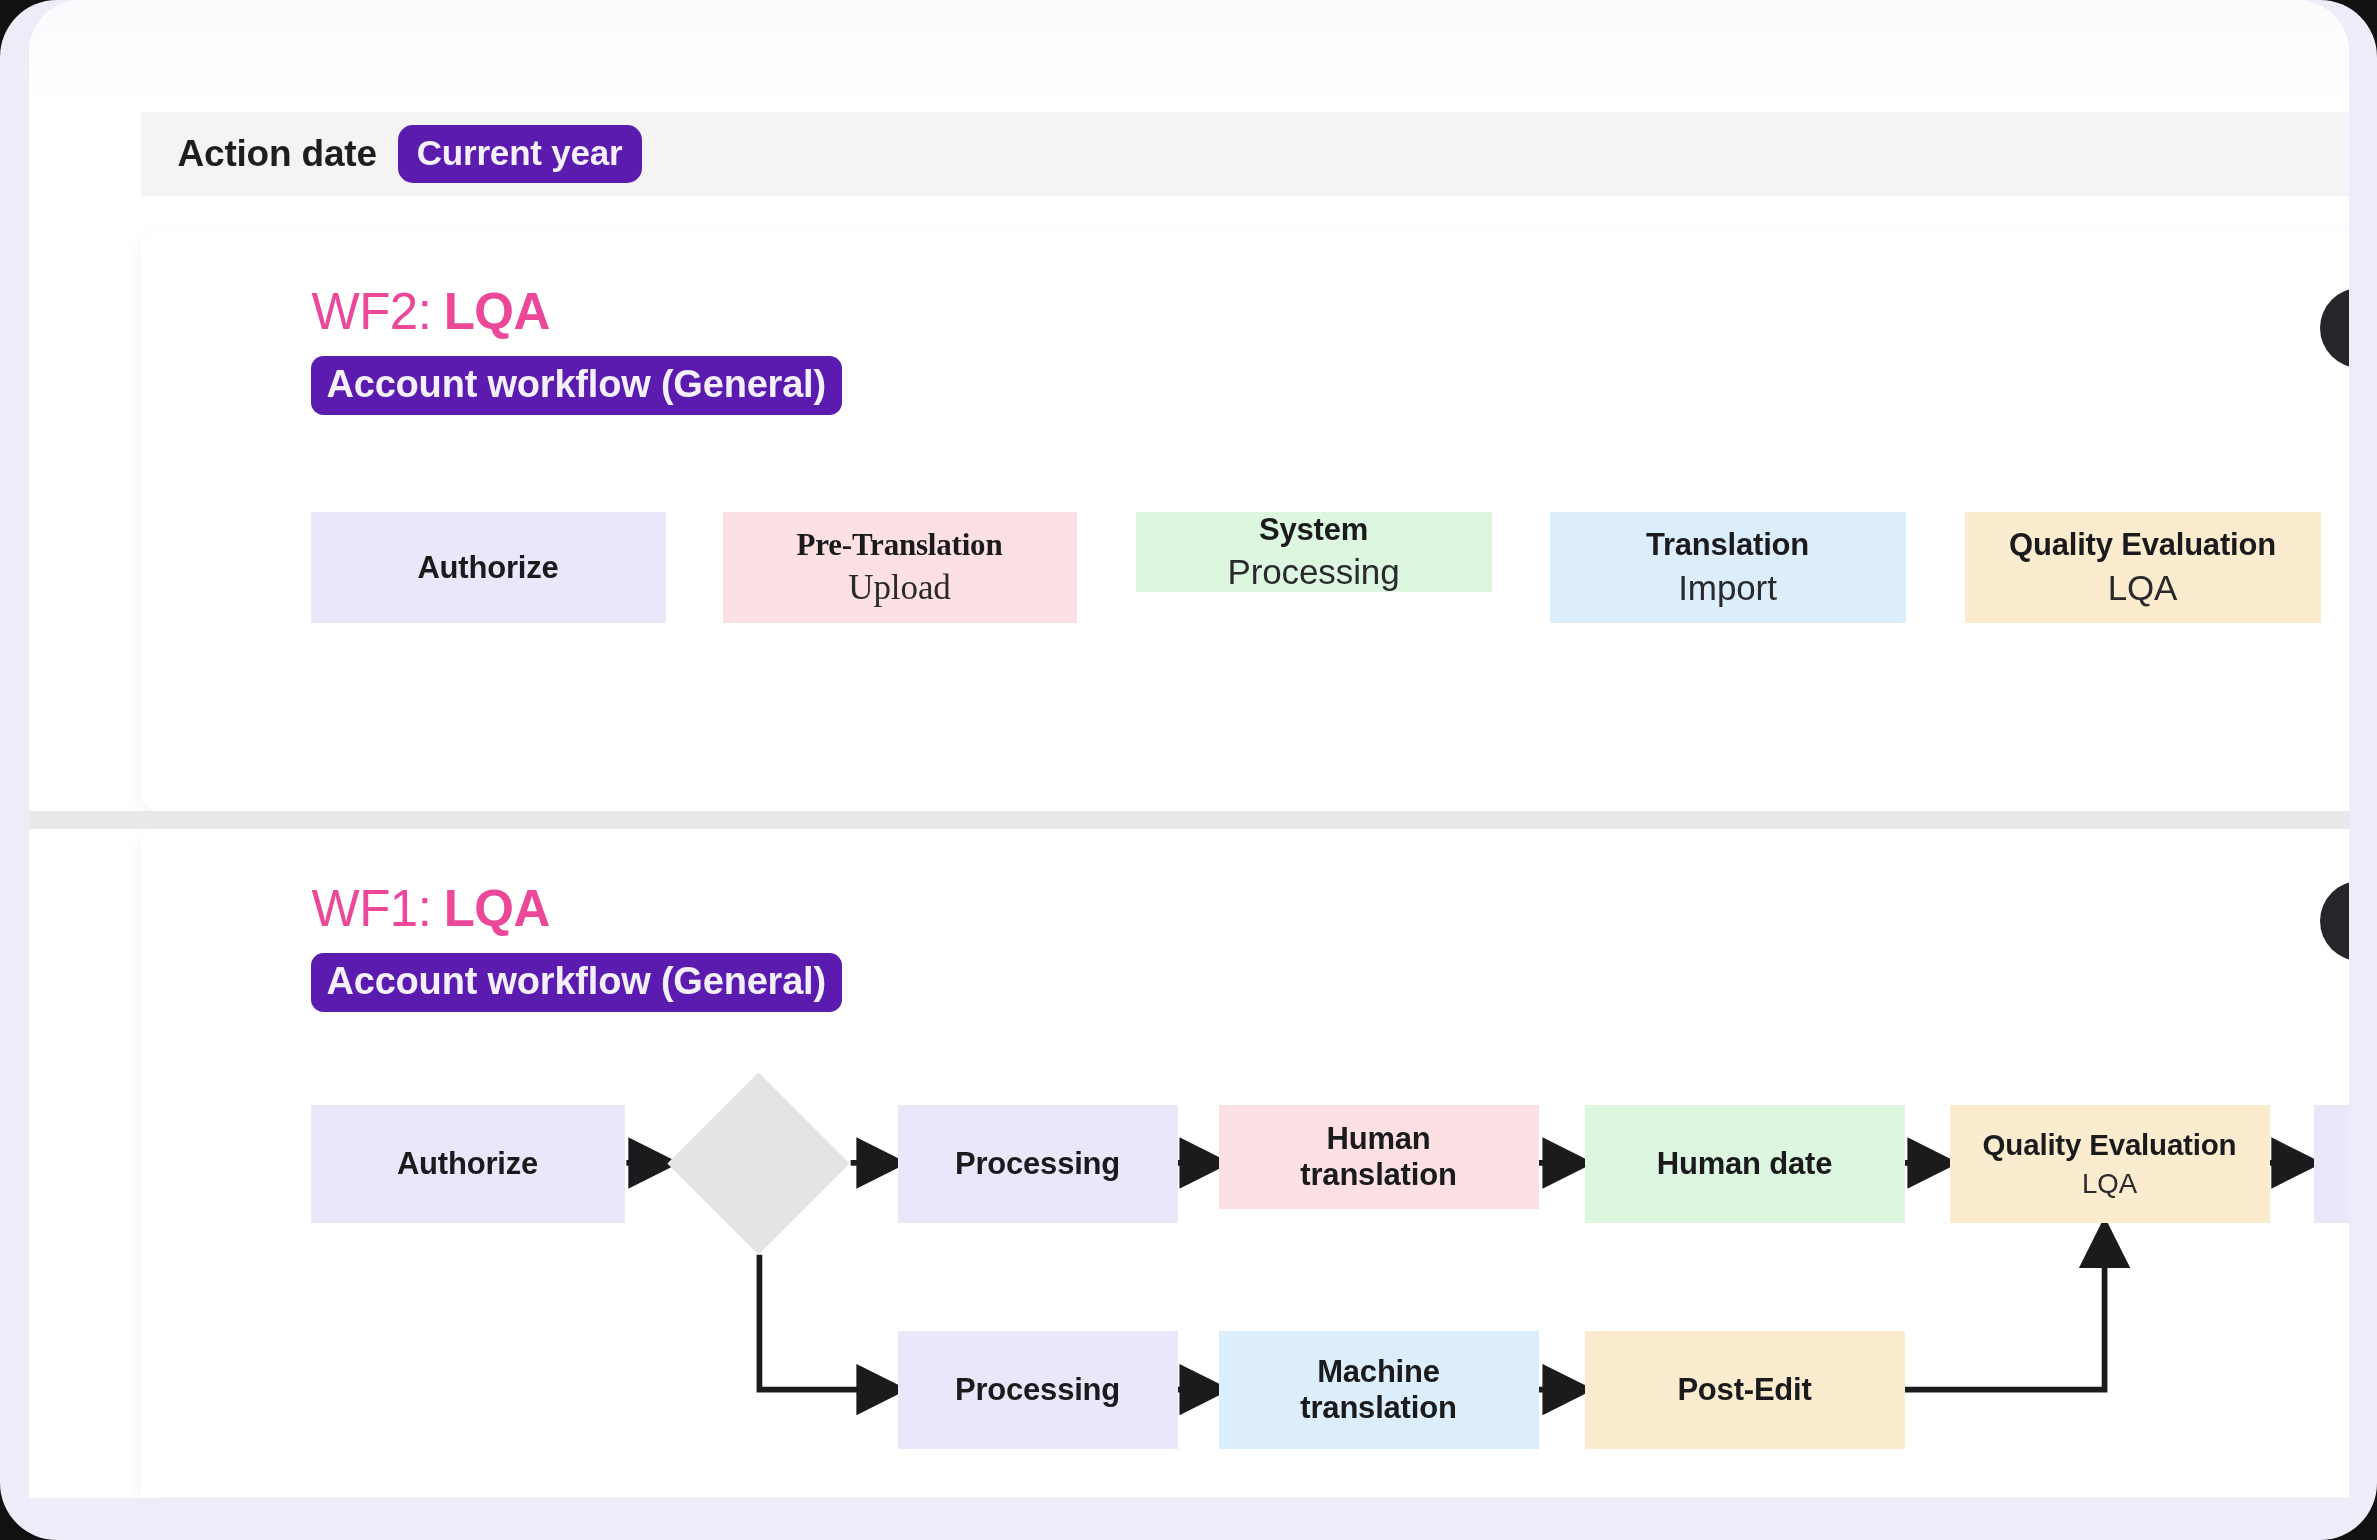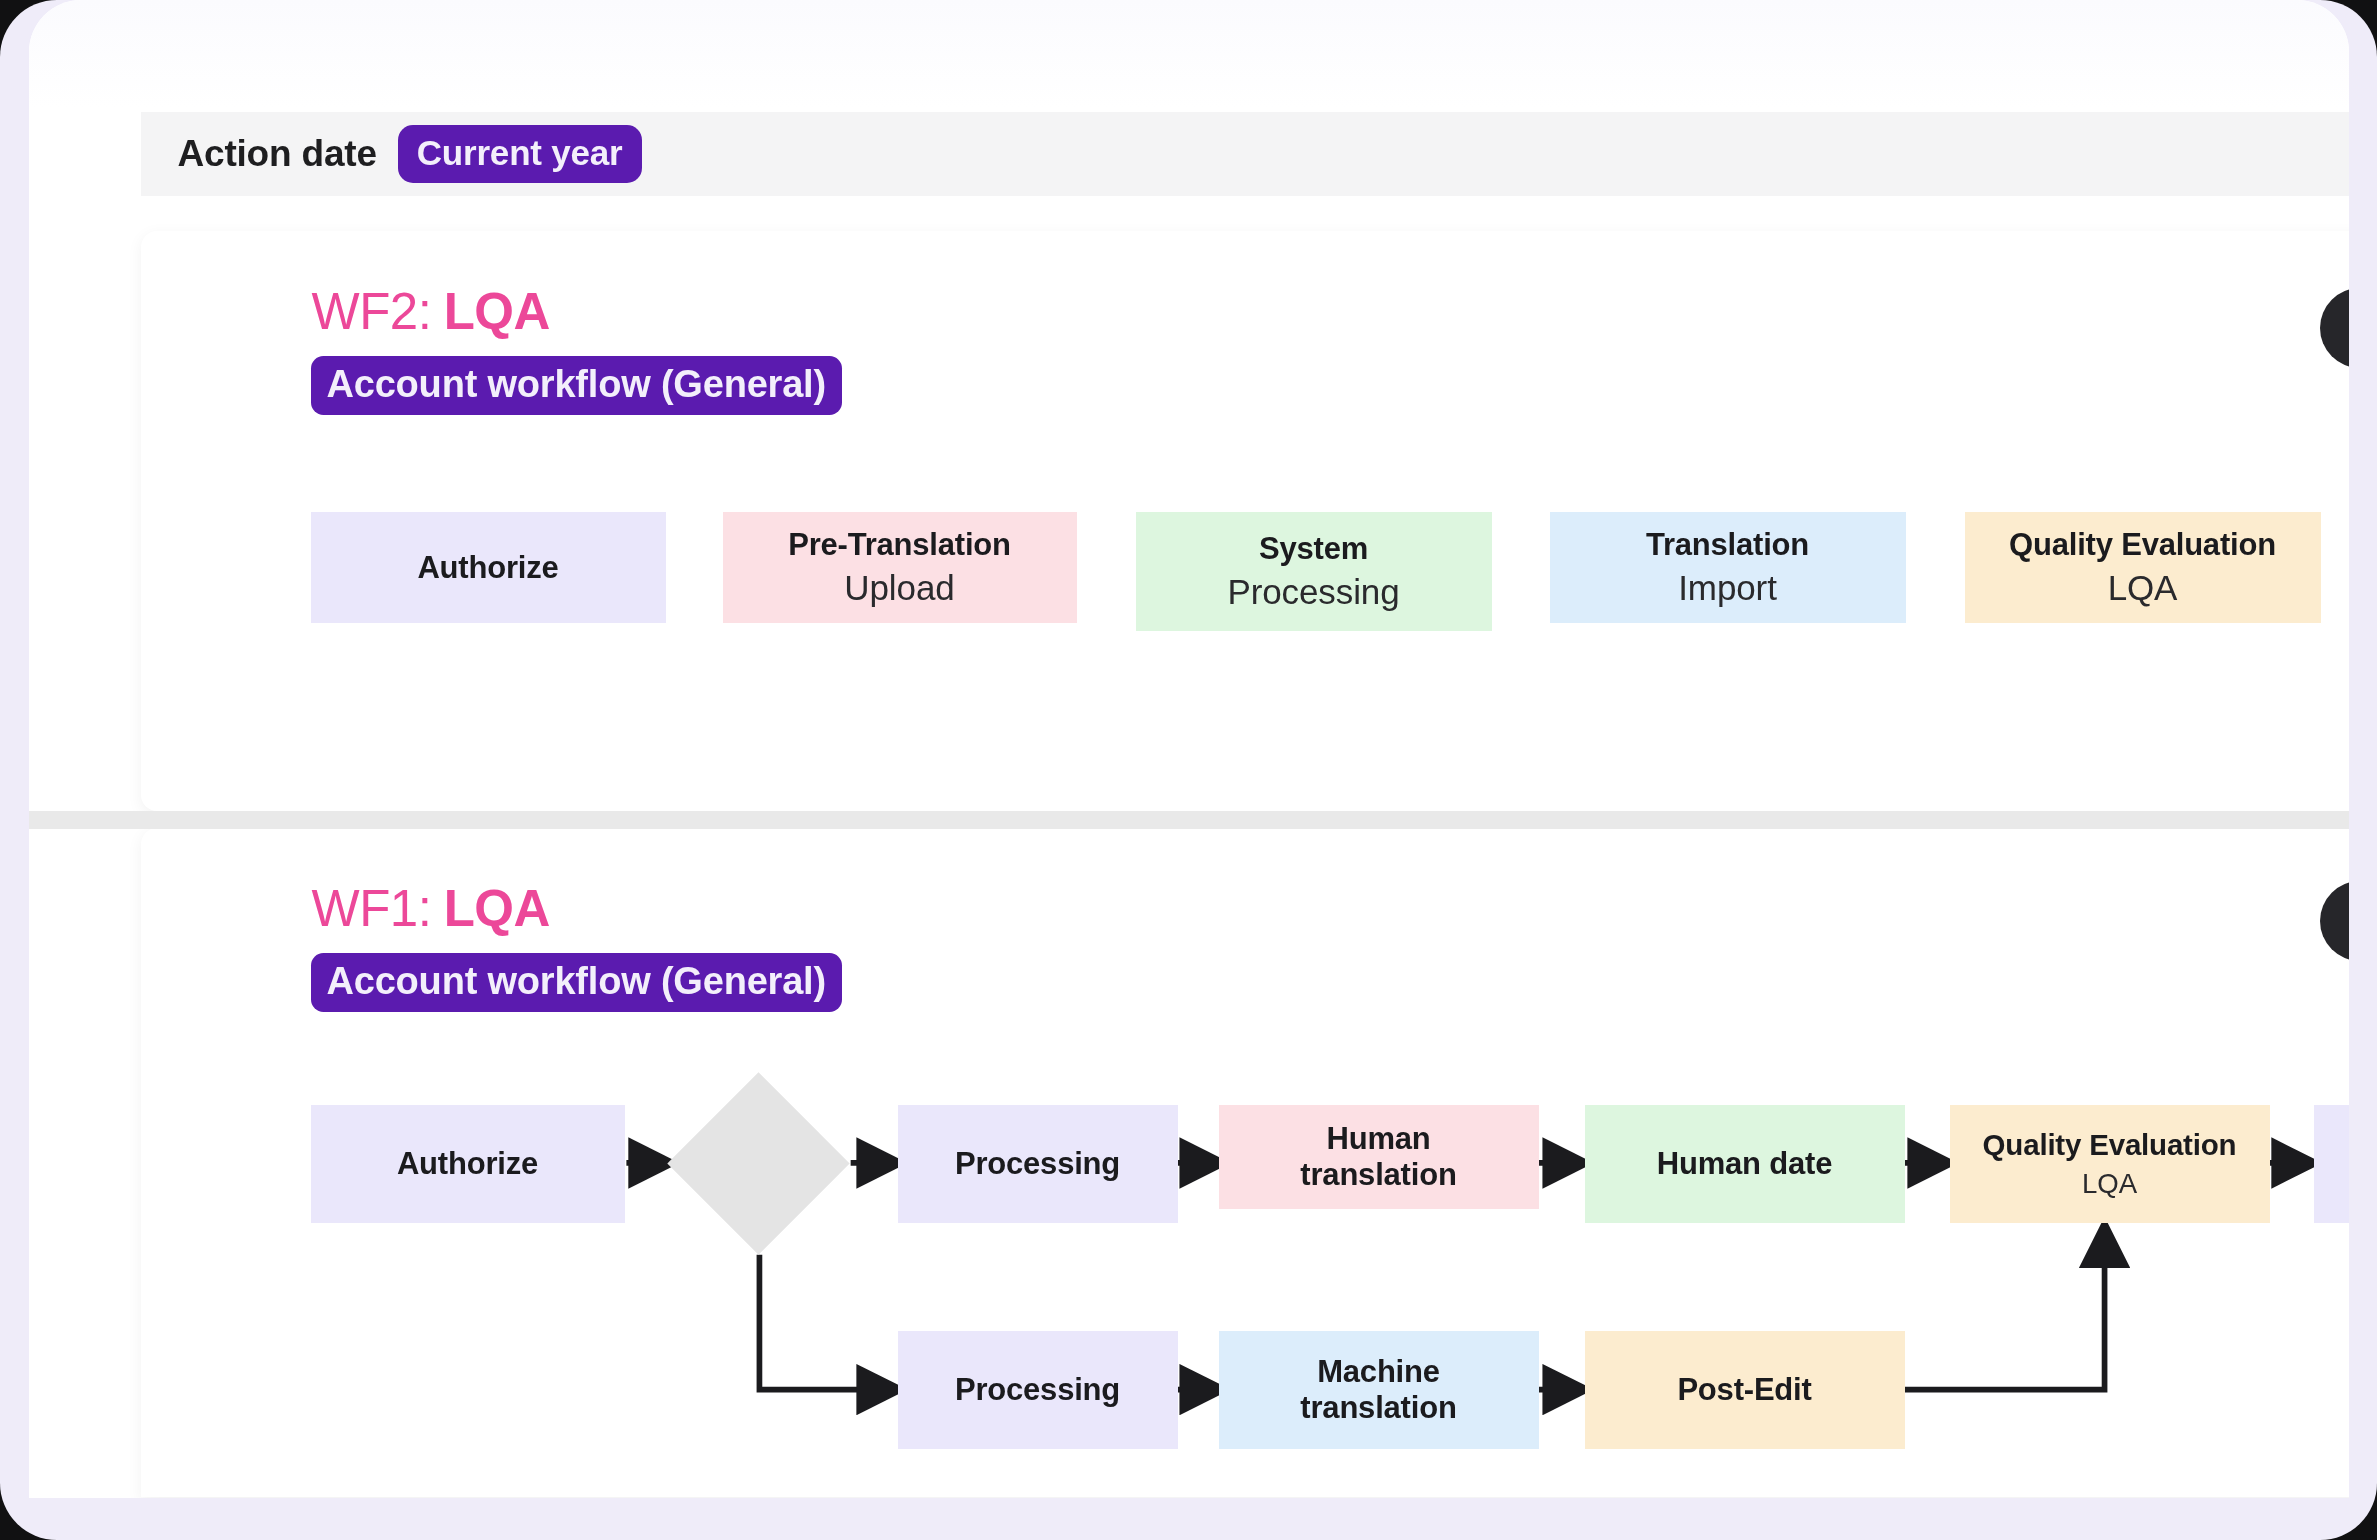--- a/index.html
+++ b/index.html
@@ -170,26 +170,26 @@
 
           <div class="node c-lavender" style="left:170px;top:480px;width:355px;height:0;">
           </div>
 
           <div class="node c-lavender" style="left:170px;top:481px;width:0;height:0;"></div>
 
           <div class="node c-lavender" style="left:170px;top:281px;width:355px;height:111px;">
             <div class="n-title">Authorize</div>
           </div>
 
-          <div class="node c-pink" style="left:582px;top:281px;width:354px;height:111px;">
+          <div class="node c-pink" style="left:582px;top:281px;width:354px;height:111px;font-family:Liberation Serif, serif;">
             <div class="n-title">Pre-Translation</div>
             <div class="n-sub">Upload</div>
           </div>
 
-          <div class="node c-green" style="left:995px;top:281px;width:356px;height:119px;">
+          <div class="node c-green" style="left:995px;top:281px;width:356px;height:80px;">
             <div class="n-title">System</div>
             <div class="n-sub">Processing</div>
           </div>
 
           <div class="node c-blue" style="left:1409px;top:281px;width:356px;height:111px;">
             <div class="n-title">Translation</div>
             <div class="n-sub">Import</div>
           </div>
 
           <div class="node c-orange" style="left:1824px;top:281px;width:356px;height:111px;">

